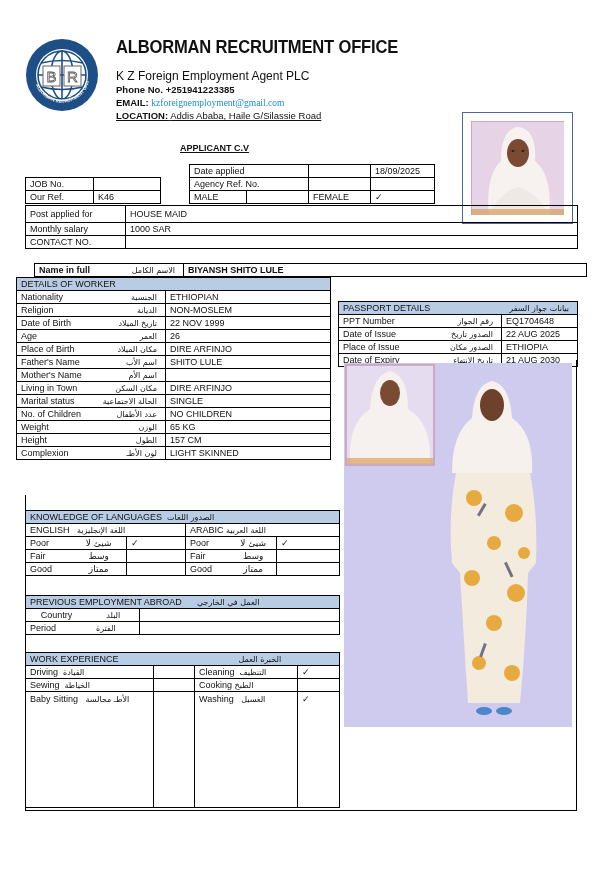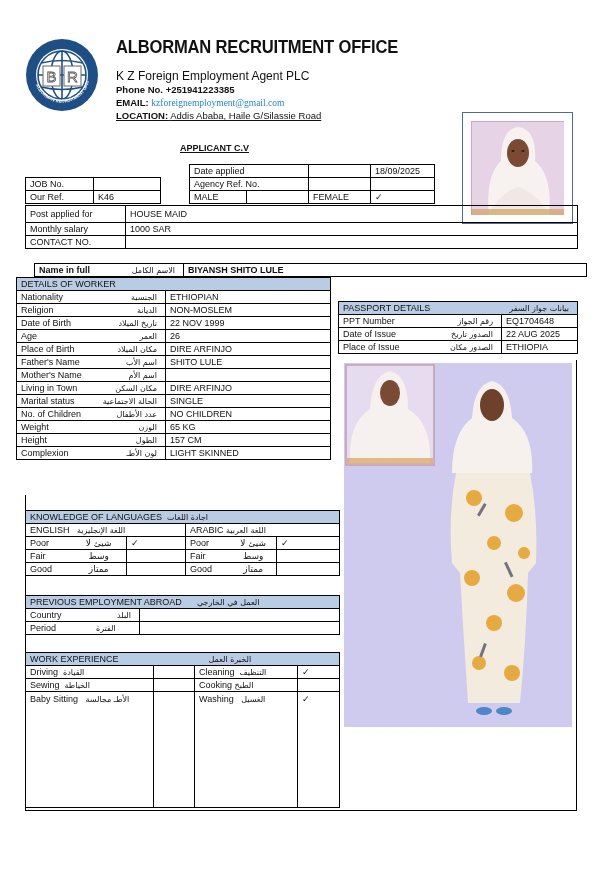--- a/index.html
+++ b/index.html
@@ -337,20 +337,29 @@
         <td>22 AUG 2025</td>
       </tr>
   <tr>
         <td>
           <div class="lbl">
             <span>Place of Issue</span>
             <span class="ar">الصدور مكان</span>
           </div>
         </td>
         <td>ETHIOPIA</td>
+      </tr>
+  <tr>
+        <td>
+          <div class="lbl">
+            <span>Date of Expiry</span>
+            <span class="ar">تاريخ الإنتهاء</span>
+          </div>
+        </td>
+        <td>21 AUG 2030</td>
       </tr>
 </tbody>
   </table>
 
 <div class="abs right-panel"></div>
 
 <div class="abs photo-large">
   <svg width="228" height="364" viewBox="0 0 228 364">
     <rect width="228" height="364" fill="#cfcbee"></rect>
 
@@ -387,21 +396,21 @@
   <colgroup>
       <col style="width:46px">
       <col style="width:55px">
       <col style="width:59px">
       <col style="width:45px">
       <col style="width:46px">
       <col style="width:63px">
     </colgroup>
   <tbody>
       <tr class="hdr">
-        <td colspan="6"><span>KNOWLEDGE OF LANGUAGES</span>&nbsp;&nbsp;<span class="ar">اجادة اللغات</span></td>
+        <td colspan="6"><span>KNOWLEDGE OF LANGUAGES</span>&nbsp;&nbsp;<span class="ar">الصدور اللغات</span></td>
       </tr>
   <tr>
     <td colspan="3"><span>ENGLISH</span>&nbsp;&nbsp;&nbsp;<span class="ar">اللغة الإنجليزية</span></td>
     <td colspan="3"><span>ARABIC</span>&nbsp;<span class="ar">اللغة العربية</span></td>
   </tr>
   <tr>
     <td style="border-right:none">Poor</td>
     <td class="ar" style="border-left:none;text-align:center">شيئ لا</td>
     <td class="c">✓</td>
     <td style="border-right:none">Poor</td>
@@ -431,21 +440,21 @@
   <colgroup>
       <col style="width:114px">
       <col style="width:200px">
     </colgroup>
   <tbody>
       <tr class="hdr">
         <td colspan="2"><span>PREVIOUS EMPLOYMENT ABROAD</span>&nbsp;&nbsp;&nbsp;&nbsp;&nbsp;&nbsp;<span class="ar">العمل في الخارجي</span></td>
       </tr>
   <tr>
         <td>
-          <div class="lbl" style="justify-content:space-between;gap:34px">
+          <div class="lbl" style="justify-content:center;gap:34px">
             <span>Country</span>
             <span class="ar">البلد</span>
           </div>
         </td>
         <td></td>
       </tr>
   <tr>
         <td>
           <div class="lbl" style="justify-content:flex-start;gap:40px">
             <span>Period</span>
@@ -460,21 +469,21 @@
 <table class="g" style="left:25px;top:652px;width:314px;">
   <colgroup>
       <col style="width:128px">
       <col style="width:41px">
       <col style="width:103px">
       <col style="width:42px">
     </colgroup>
   <tbody>
       <tr class="hdr">
         <td colspan="4">
-          <div class="lbl" style="justify-content:flex-start;gap:90px">
+          <div class="lbl" style="justify-content:flex-start;gap:120px">
             <span>WORK EXPERIENCE</span>
             <span class="ar">الخبرة العمل</span>
           </div>
         </td>
       </tr>
   <tr>
     <td><span>Driving</span>&nbsp;&nbsp;<span class="ar">القيادة</span></td>
     <td class="c"></td>
     <td><span>Cleaning</span>&nbsp;&nbsp;<span class="ar">التنظيف</span></td>
     <td class="c">✓</td>

